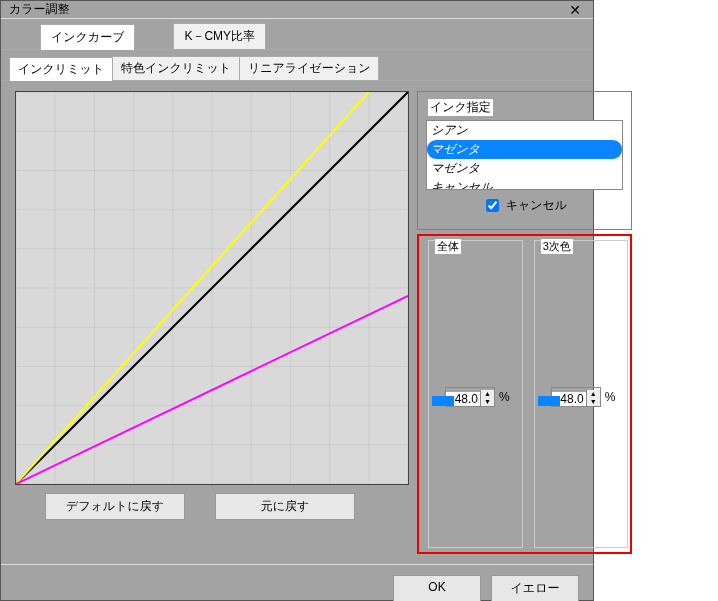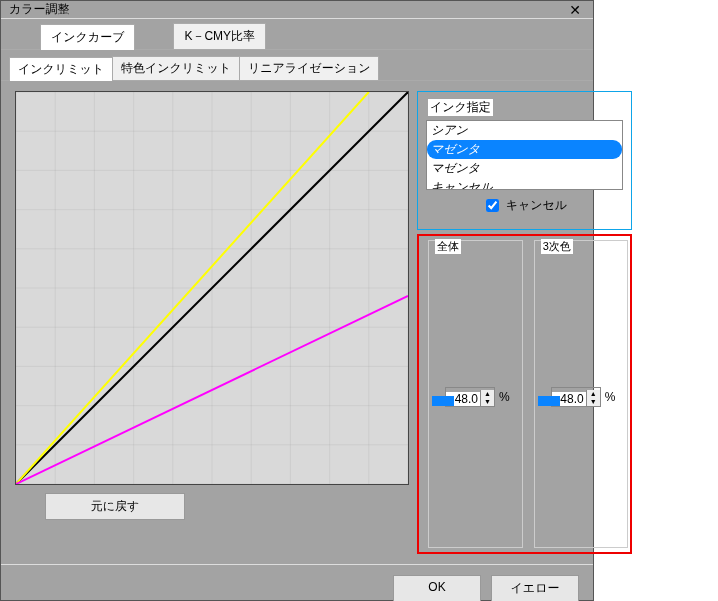--- a/index.html
+++ b/index.html
@@ -285,20 +285,21 @@
               <line x1="0" x2="100" y1="90" y2="90" stroke="#888" stroke-width="0.15" vector-effect="non-scaling-stroke"></line>
               <line y1="0" y2="100" x1="90" x2="90" stroke="#888" stroke-width="0.15" vector-effect="non-scaling-stroke"></line>
               <line x1="0" x2="100" y1="100" y2="100" stroke="#888" stroke-width="0.15" vector-effect="non-scaling-stroke"></line>
               <line y1="0" y2="100" x1="100" x2="100" stroke="#888" stroke-width="0.15" vector-effect="non-scaling-stroke"></line>
               <line x1="0" y1="100" x2="100" y2="0" stroke="#000000" stroke-width="2" vector-effect="non-scaling-stroke"></line>
               <line x1="0" y1="100" x2="90" y2="0" stroke="#ffff00" stroke-width="2" vector-effect="non-scaling-stroke"></line>
               <line x1="0" y1="100" x2="100" y2="52" stroke="#ff00ff" stroke-width="2" vector-effect="non-scaling-stroke"></line>
             </svg>
         </div>
         <div class="graph-buttons">
+          <div class="btn"><span>デフォルトに戻す</span></div>
           <div class="btn"><span>元に戻す</span></div>
         </div>
       </div>
 
       <div class="right-col">
         <div class="fieldset">
           <div class="legend">インク指定</div>
           <div class="listbox">
             <div class="item"><span>シアン</span></div>
             <div class="item selected"><span>マゼンタ</span></div>

